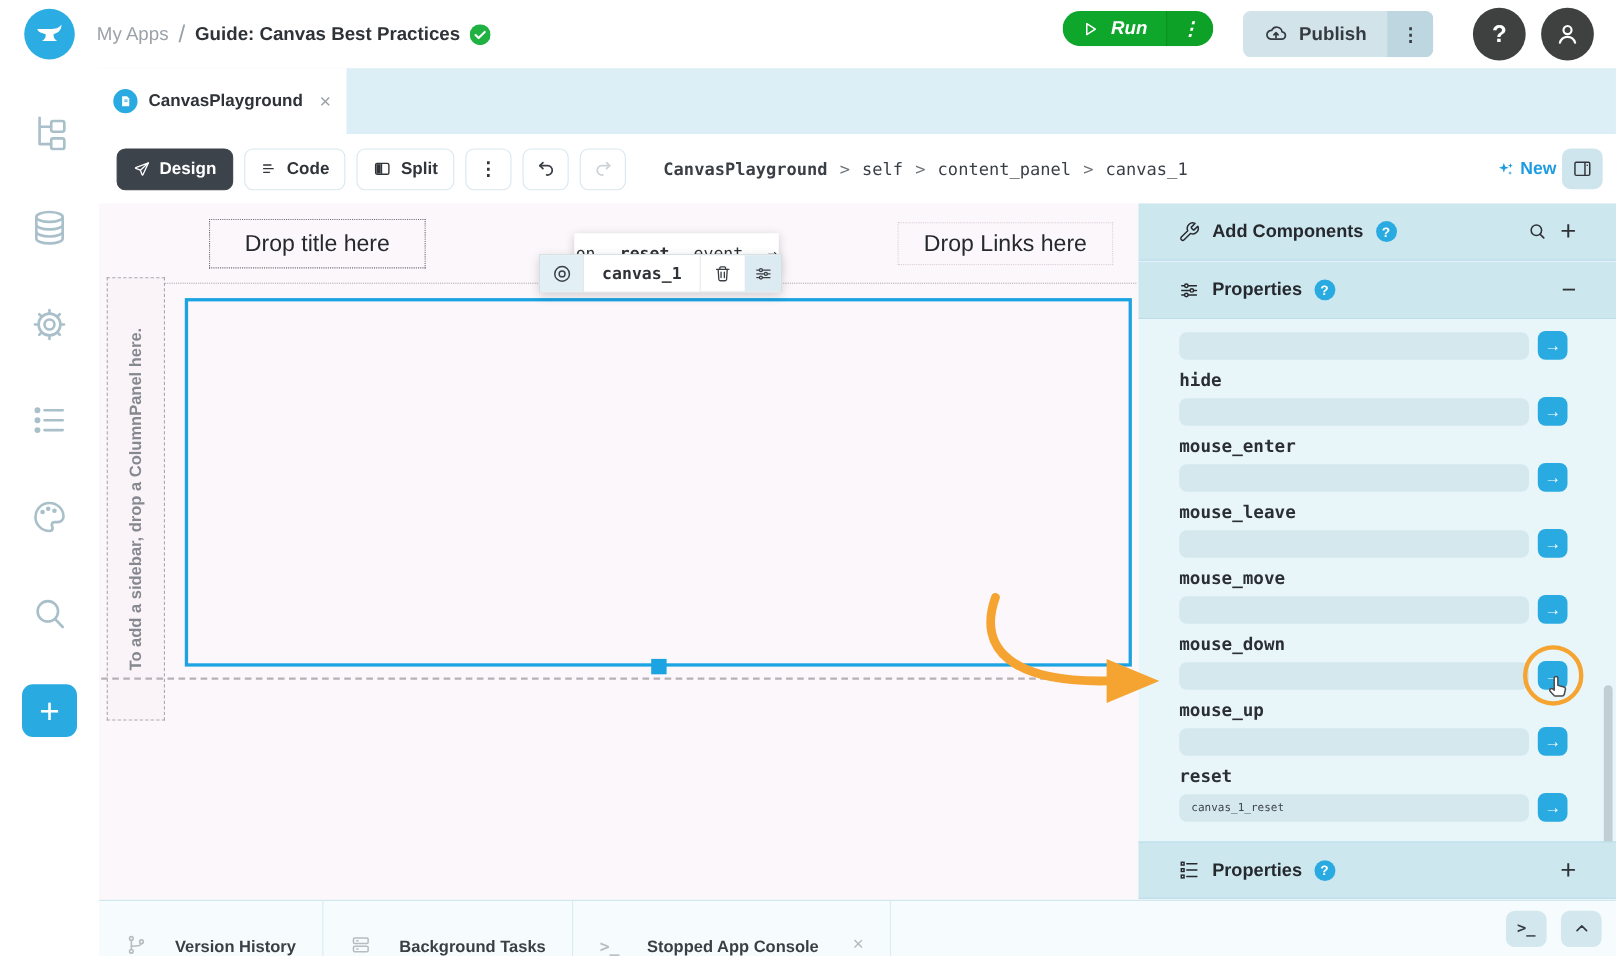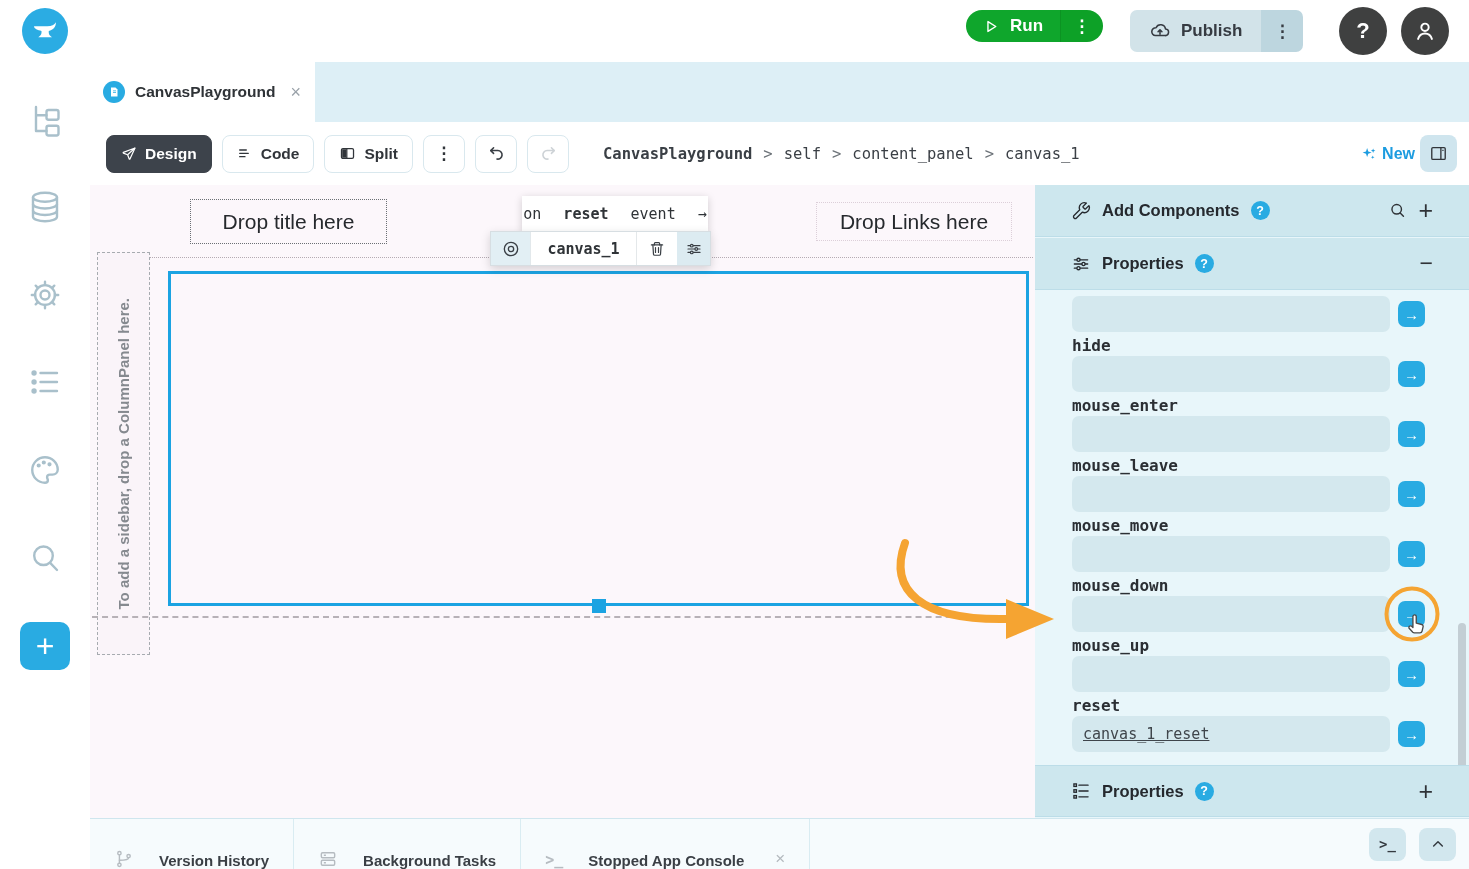--- a/index.html
+++ b/index.html
@@ -9,21 +9,21 @@
   .mono{font-family:"DejaVu Sans Mono",monospace;}
 
   
   .topbar{position:absolute;left:0;top:0;width:100%;height:62px;background:#fff;}
   .logo{position:absolute;left:22px;top:8px;width:46px;height:46px;border-radius:50%;
         background:#2BACE3;display:flex;align-items:center;justify-content:center;}
   .crumbs{position:absolute;left:88px;top:0;height:62px;display:flex;align-items:center;gap:9px;font-size:17px;}
   .crumb-root{color:#9aa2a9;}
   .crumb-sep{color:#9aa2a9;font-size:22px;font-weight:300;}
   .crumb-title{color:#2f3337;font-weight:bold;}
-  .run-group{position:absolute;left:966px;top:10px;height:32px;display:flex;border-radius:19px;overflow:hidden;}
+  .run-group{position:absolute;left:966px;top:10px;height:32px;display:flex;border-radius:19px;overflow:hidden;font-style:italic;}
   .run-main{background:#0FA62C;color:#fff;display:flex;align-items:center;gap:10px;padding:0 17px;font-weight:bold;font-size:17px;}
   .run-kebab{background:#0da127;border-left:1px solid #0b9322;width:42px;display:flex;align-items:center;justify-content:center;color:#fff;font-size:17px;font-weight:bold;}
   .pub-group{position:absolute;left:1130px;top:10px;height:42px;display:flex;border-radius:7px;overflow:hidden;}
   .pub-main{background:#d2e3e9;color:#363b42;display:flex;align-items:center;gap:10px;padding:0 19px;font-weight:bold;font-size:17px;}
   .pub-kebab{background:#bdd6df;width:42px;display:flex;align-items:center;justify-content:center;color:#363b42;font-size:17px;font-weight:bold;}
   .circle-btn{position:absolute;top:7px;width:48px;height:48px;border-radius:50%;background:#3f4040;color:#fff;
               display:flex;align-items:center;justify-content:center;font-size:22px;font-weight:bold;}
 
   
   .tabstrip{position:absolute;left:90px;top:62px;right:0;height:60px;background:#ddeff6;}
@@ -60,21 +60,21 @@
             display:flex;align-items:center;justify-content:center;font-size:21px;color:#26292d;box-sizing:border-box;}
   .dz-links{position:absolute;left:726px;top:17px;width:196px;height:39px;border:1px dotted #dccfd9;
             display:flex;align-items:center;justify-content:center;font-size:21px;color:#26292d;box-sizing:border-box;}
   .dotline{position:absolute;left:38px;top:72px;width:905px;border-top:1.5px dotted #b5abb3;}
   .side-hint{position:absolute;left:7px;top:67px;width:53px;height:403px;border:1.5px dashed #a7abb0;background:#faf4f9;
              display:flex;align-items:center;justify-content:center;box-sizing:border-box;}
   .side-hint span{writing-mode:vertical-rl;transform:rotate(180deg);font-weight:bold;font-size:15px;color:#85898f;white-space:nowrap;}
   .sel{position:absolute;left:78px;top:86px;width:855px;height:329px;border:3px solid #1BA3E2;}
   .sel-handle{position:absolute;left:50%;bottom:-10px;transform:translateX(-50%);width:14px;height:14px;background:#1BA3E2;}
   .dashline{position:absolute;left:2px;top:431px;width:940px;border-top:2px dashed #b7b1b7;}
-  .tip{position:absolute;left:432px;top:11px;width:186px;height:35px;background:#fff;box-shadow:0 2px 8px rgba(0,0,0,.18);
+  .tip{position:absolute;left:432px;top:27px;width:186px;height:35px;background:#fff;box-shadow:0 2px 8px rgba(0,0,0,.18);
        display:flex;align-items:center;justify-content:center;gap:22px;font-family:"DejaVu Sans Mono",monospace;font-size:15px;color:#2f3337;}
   .tip b{font-weight:bold;}
   .ctb{position:absolute;left:400px;top:46px;height:33px;display:flex;box-shadow:0 3px 9px rgba(0,0,0,.16);
        border:1px solid #d7dee2;background:#fff;}
   .ctb>div{display:flex;align-items:center;justify-content:center;height:100%;}
   .ctb-eye{width:39px;background:#e2eff4;border-right:1px solid #e2e8eb;}
   .ctb-name{width:105px;background:#fff;font-family:"DejaVu Sans Mono",monospace;font-weight:bold;font-size:15px;color:#2f3337;}
   .ctb-trash{width:40px;border-left:1px solid #e4e8ea;}
   .ctb-set{width:33px;background:#dcebf1;}
 
@@ -87,22 +87,22 @@
   .rp-title{font-weight:bold;font-size:16.5px;color:#25292e;}
   .qbadge{width:19px;height:19px;border-radius:50%;background:#29ABE2;color:#fff;font-size:12.5px;font-weight:bold;
           display:flex;align-items:center;justify-content:center;}
   .rp-spacer{flex:1;}
   .rp-plus{font-size:25px;font-weight:400;color:#2f3337;line-height:1;}
   .rp-minus{font-size:23px;color:#2f3337;line-height:1;}
   .props{position:absolute;left:0;top:106px;width:100%;height:474px;padding:10px 44px 0 37px;box-sizing:border-box;overflow:hidden;}
   .prow-label{font-family:"DejaVu Sans Mono",monospace;font-weight:bold;font-size:16px;color:#2b2f34;
               line-height:20px;margin:9px 0 5px;}
   .prow-line{display:flex;align-items:center;gap:8px;height:26px;margin-bottom:2px;}
-  .pinput{flex:1;height:36px;background:#d4e8ee;border-radius:7px;font-family:"DejaVu Sans Mono",monospace;
-          font-size:15px;color:#3f454b;display:flex;align-items:center;padding:0 11px;box-sizing:border-box;text-decoration:underline;}
+  .pinput{flex:1;height:25px;background:#d4e8ee;border-radius:7px;font-family:"DejaVu Sans Mono",monospace;
+          font-size:10px;color:#3f454b;display:flex;align-items:center;padding:0 11px;box-sizing:border-box;}
   .parrow{width:27px;height:26px;border-radius:7px;background:#29ABE2;color:#fff;display:flex;align-items:center;
           justify-content:center;font-size:15px;font-weight:bold;position:relative;flex:none;}
   .hl-ring{position:absolute;left:50%;top:50%;width:55px;height:55px;transform:translate(-50%,-50%);
            border:4.5px solid #F5A432;border-radius:50%;box-sizing:border-box;pointer-events:none;}
   .hl-cursor{position:absolute;left:7px;top:11px;width:25px;height:25px;pointer-events:none;}
   .rp-scroll{position:absolute;right:3px;top:438px;width:8px;height:150px;background:#c3ced4;border-radius:4px;}
 
   
   .bbar{position:absolute;left:90px;top:818px;right:0;height:51px;background:#f6fbfd;border-top:1px solid #cfe6ee;
         display:flex;align-items:center;box-sizing:border-box;}
@@ -119,20 +119,31 @@
 <body>
 
 <div class="stage">
 
   <div class="topbar">
     <div class="logo">
       <svg width="30" height="30" viewBox="0 0 24 24">
           <path fill="#fff" d="M3.2 8.2h10.6c3.6 0 5.7-1.3 6.9-3.2.1 3.7-2.1 6.3-5.7 6.9v1.4c0 1.6 1.2 2.6 2.6 3.7H6.6c1.4-1.1 2.6-2.1 2.6-3.7v-1.4c-3.1-.5-6-1.8-6-3.7z"></path>
         </svg>
     </div>
+    <div class="crumbs">
+      <span class="crumb-root">My Apps</span>
+      <span class="crumb-sep">/</span>
+      <span class="crumb-title">Guide: Canvas Best Practices</span>
+      <span>
+        <svg width="19" height="19" viewBox="0 0 20 20">
+            <circle cx="10" cy="10" r="10" fill="#1fb141"></circle>
+            <path d="M5.6 10.4l2.9 2.9 5.9-5.9" stroke="#fff" stroke-width="2" fill="none" stroke-linecap="round" stroke-linejoin="round"></path>
+          </svg>
+      </span>
+    </div>
     <div class="run-group">
       <div class="run-main">
         <svg width="17" height="17" viewBox="0 0 24 24">
             <path d="M7 5v14l11-7z" stroke="#fff" stroke-width="2" stroke-linejoin="round" fill="none"></path>
           </svg>
         <span>Run</span>
       </div>
       <div class="run-kebab">
         <span>⋮</span>
       </div>

